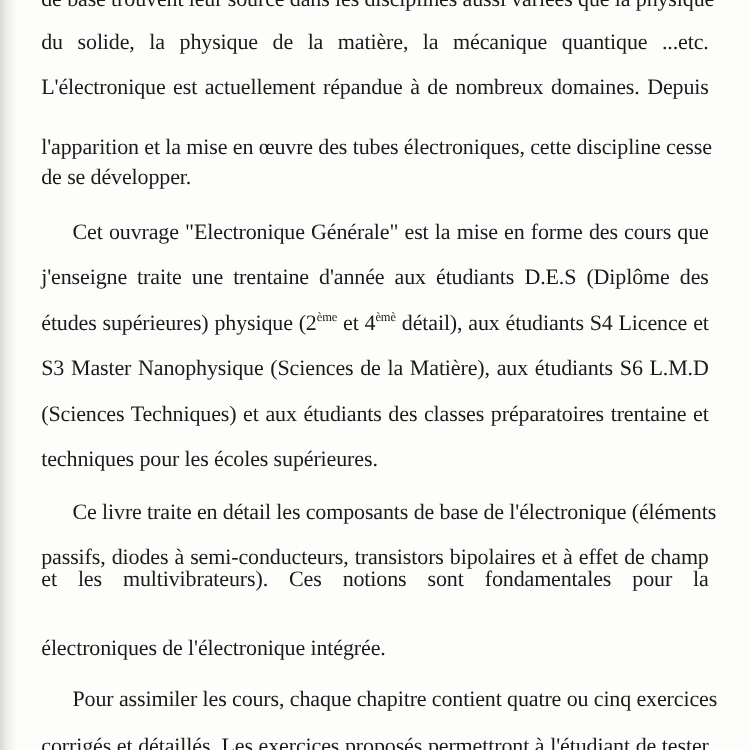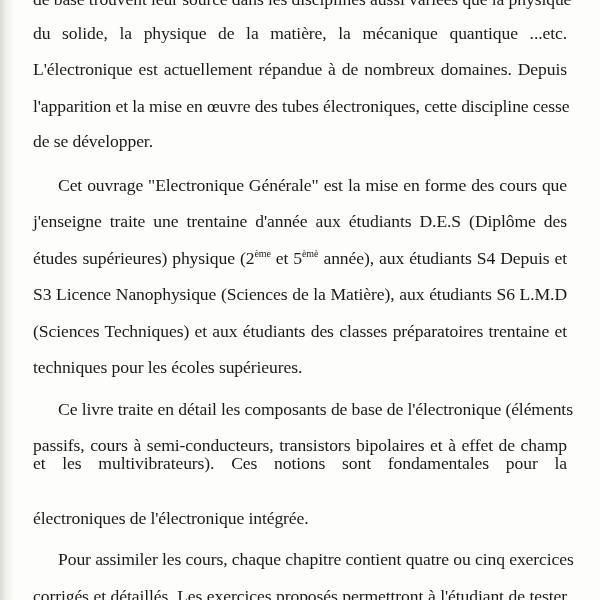--- a/index.html
+++ b/index.html
@@ -28,38 +28,38 @@
 <body>
 
 <div class="edge"></div>
 
 <div class="page">
 
   <div>
     <div class="line" style="top:-12px">de base trouvent leur source dans les disciplines aussi variées que la physique</div>
     <div class="line" style="top:22px">du solide, la physique de la matière, la mécanique quantique ...etc.</div>
     <div class="line" style="top:58px">L'électronique est actuellement répandue à de nombreux domaines. Depuis</div>
-    <div class="line" style="top:95px">l'apparition et la mise en œuvre des tubes électroniques, cette discipline cesse</div>
+    <div class="line" style="top:106px">l'apparition et la mise en œuvre des tubes électroniques, cette discipline cesse</div>
     <div class="line last" style="top:130px">de se développer.</div>
   </div>
 
   <div>
     <div class="line indent" style="top:174px">Cet ouvrage "Electronique Générale" est la mise en forme des cours que</div>
     <div class="line" style="top:210px">j'enseigne traite une trentaine d'année aux étudiants D.E.S (Diplôme des</div>
     <div class="line" style="top:247px">
-      <span>études supérieures) physique (2</span><sup>ème</sup><span> et 5</span><sup>èmè</sup><span> année), aux étudiants S4 Depuis et</span>
+      <span>études supérieures) physique (2</span><sup>ème</sup><span> et 4</span><sup>èmè</sup><span> détail), aux étudiants S4 Licence et</span>
     </div>
-    <div class="line" style="top:283px">S3 Licence Nanophysique (Sciences de la Matière), aux étudiants S6 L.M.D</div>
+    <div class="line" style="top:283px">S3 Master Nanophysique (Sciences de la Matière), aux étudiants S6 L.M.D</div>
     <div class="line" style="top:320px">(Sciences Techniques) et aux étudiants des classes préparatoires trentaine et</div>
     <div class="line last" style="top:356px">techniques pour les écoles supérieures.</div>
   </div>
 
   <div>
     <div class="line indent" style="top:398px">Ce livre traite en détail les composants de base de l'électronique (éléments</div>
-    <div class="line" style="top:434px">passifs, cours à semi-conducteurs, transistors bipolaires et à effet de champ</div>
+    <div class="line" style="top:434px">passifs, diodes à semi-conducteurs, transistors bipolaires et à effet de champ</div>
     <div class="line" style="top:452px">et les multivibrateurs). Ces notions sont fondamentales pour la</div>
     <div class="line last" style="top:507px">électroniques de l'électronique intégrée.</div>
   </div>
 
   <div>
     <div class="line indent" style="top:548px">Pour assimiler les cours, chaque chapitre contient quatre ou cinq exercices</div>
     <div class="line" style="top:585px">corrigés et détaillés. Les exercices proposés permettront à l'étudiant de tester</div>
 
   </div>
 </div>

